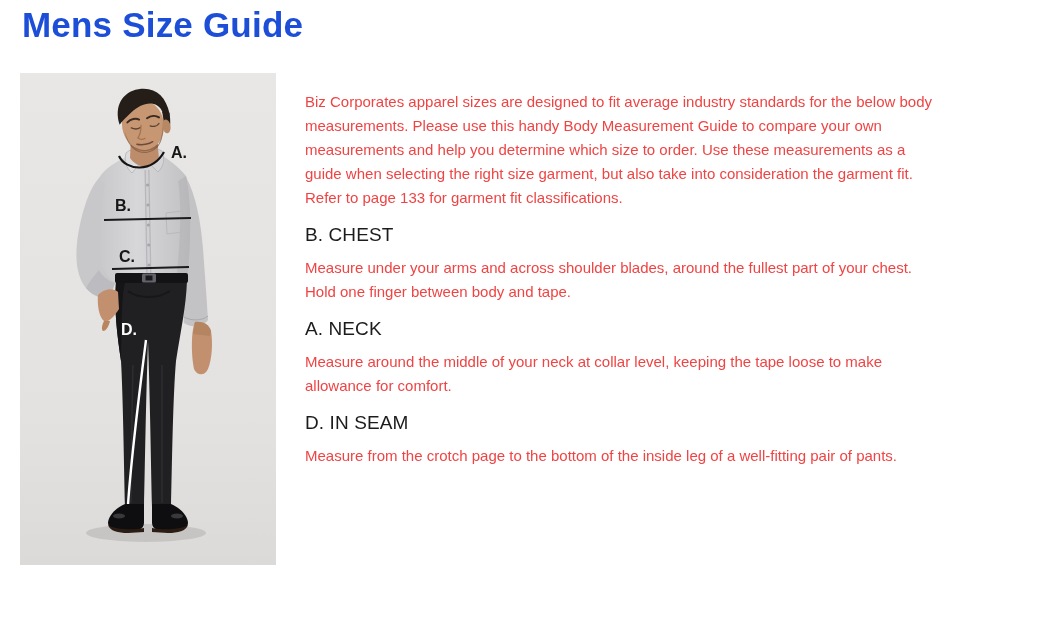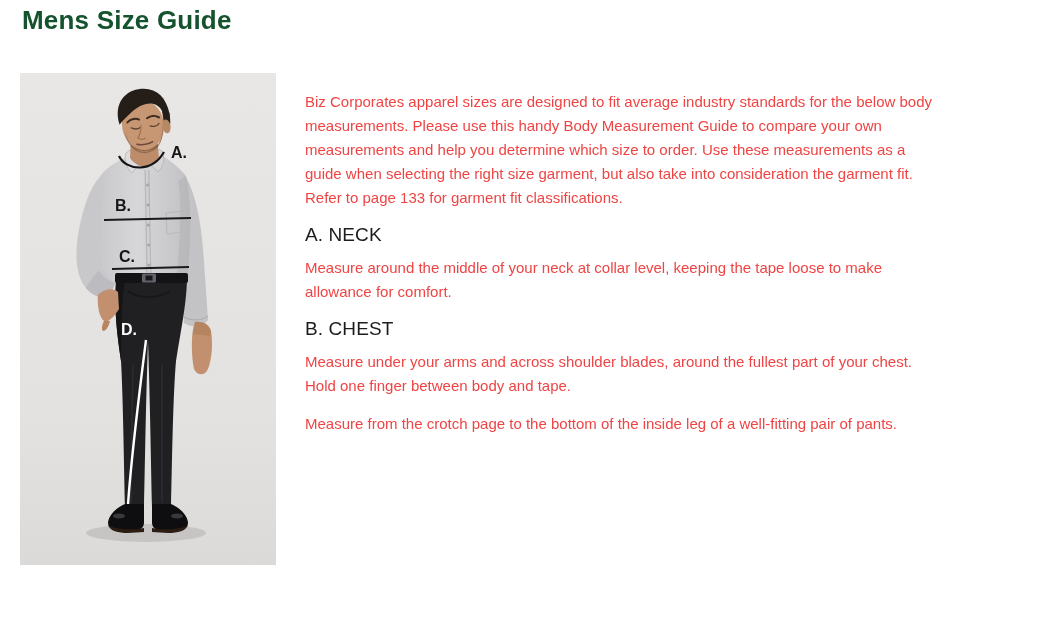--- a/index.html
+++ b/index.html
@@ -9,23 +9,23 @@
     position: relative;
     width: 1038px;
     height: 621px;
     background: #ffffff;
     overflow: hidden;
   }
   .page-title {
     position: absolute;
     left: 22px;
     top: 5px;
-    font-size: 26px;
+    font-size: 35px;
     font-weight: 700;
-    color: #14532d;
+    color: #1d4ed8;
     letter-spacing: 0.2px;
   }
   
   .figure {
     position: absolute;
     left: 20px;
     top: 73px;
     width: 256px;
     height: 492px;
   }
@@ -163,30 +163,31 @@
     <span class="m-label light label-d">D.</span>
   </div>
 
   <div class="content">
 
     <div class="section">
       <p>Biz Corporates apparel sizes are designed to fit average industry standards for the below body measurements. Please use this handy Body Measurement Guide to compare your own measurements and help you determine which size to order. Use these measurements as a guide when selecting the right size garment, but also take into consideration the garment fit. Refer to page 133 for garment fit classifications.</p>
     </div>
 
     <div class="section">
-      <h2>A. NECK</h2>
-      <p>Measure around the middle of your neck at collar level, keeping the tape loose to make allowance for comfort.</p>
+      <h2>B. CHEST</h2>
+      <p>Measure under your arms and across shoulder blades, around the fullest part of your chest. Hold one finger between body and tape.</p>
     </div>
 
     <div class="section">
-      <h2>B. CHEST</h2>
-      <p>Measure under your arms and across shoulder blades, around the fullest part of your chest. Hold one finger between body and tape.</p>
+      <h2>A. NECK</h2>
+      <p>Measure around the middle of your neck at collar level, keeping the tape loose to make allowance for comfort.</p>
     </div>
 
     <div class="section">
     </div>
 
     <div class="section">
+      <h2>D. IN SEAM</h2>
       <p>Measure from the crotch page to the bottom of the inside leg of a well-fitting pair of pants.</p>
     </div>
 
   </div>
 </div>
 
 </body></html>

